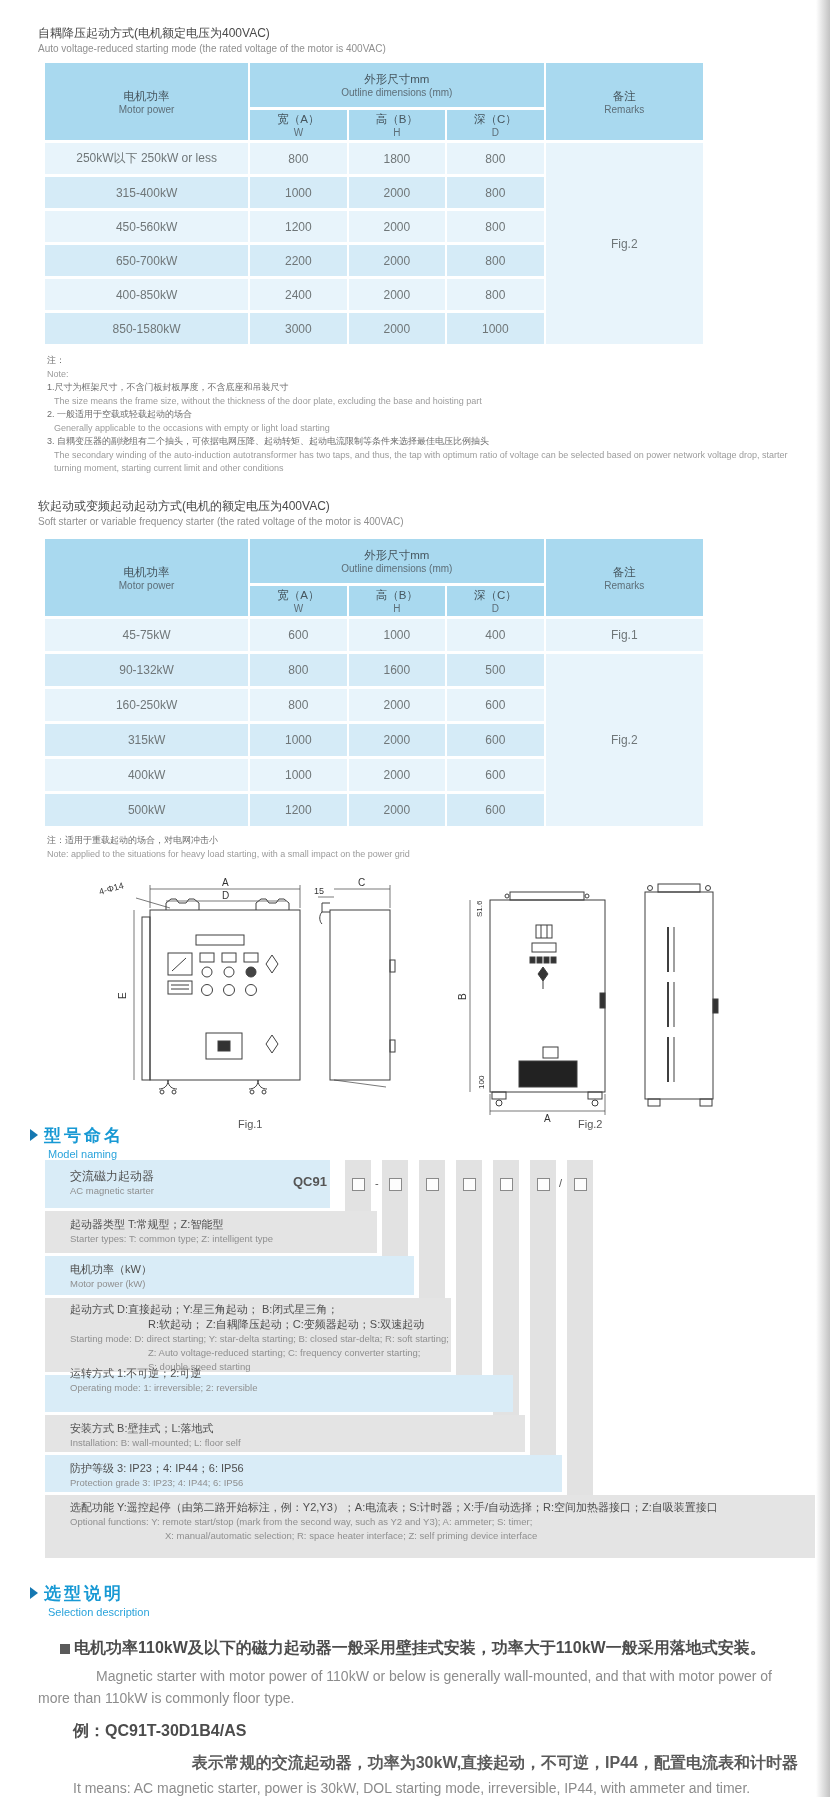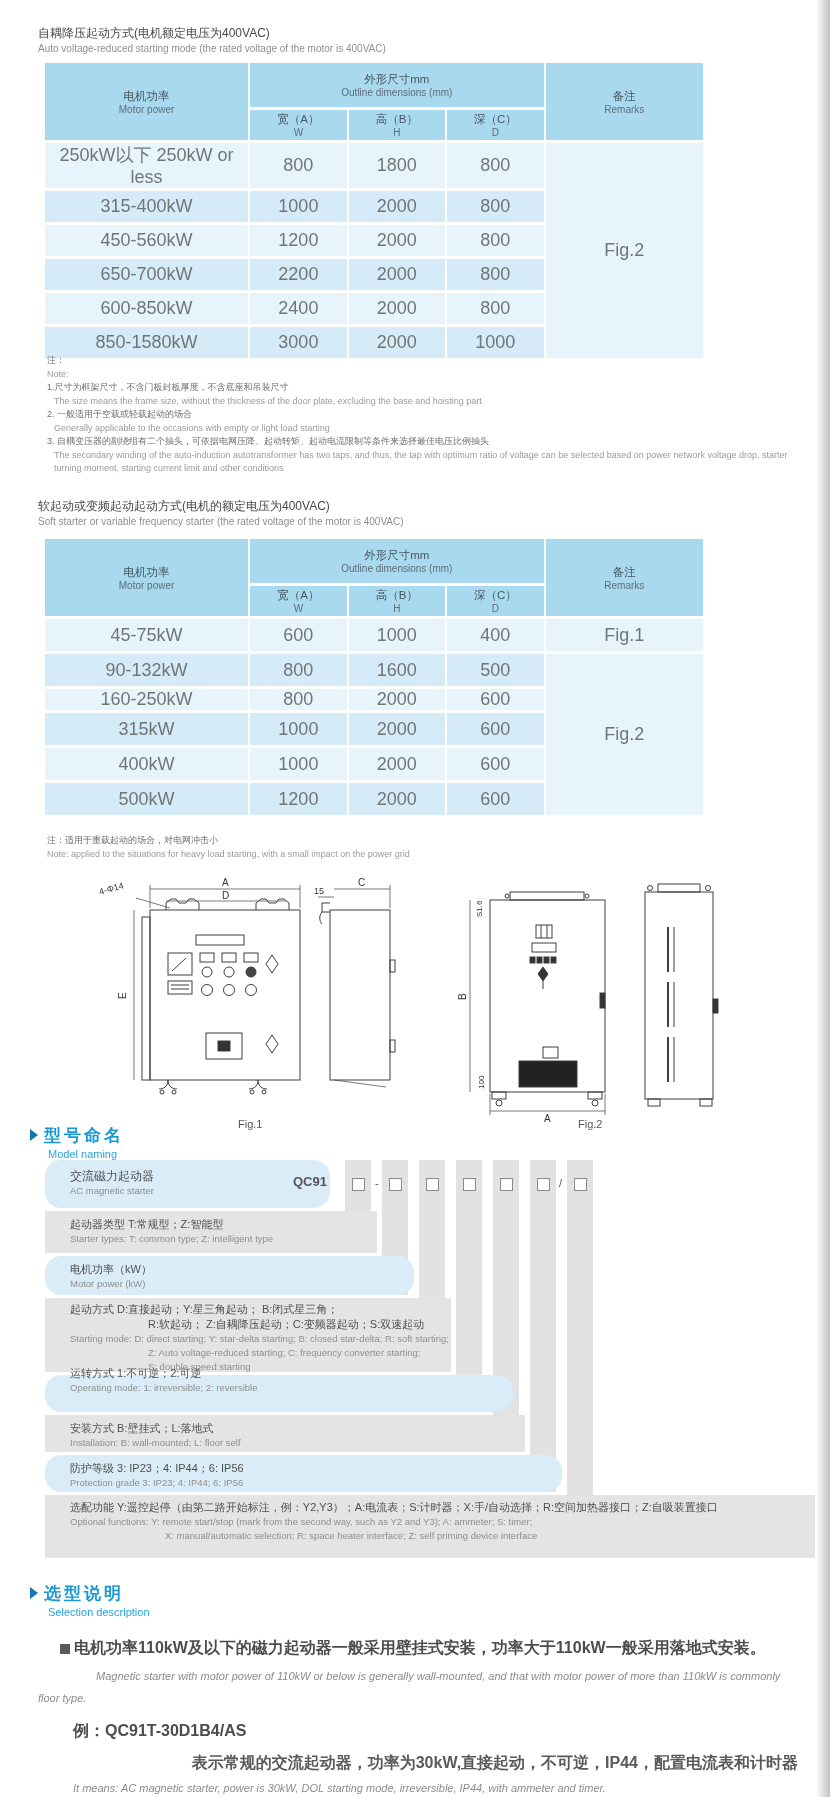--- a/index.html
+++ b/index.html
@@ -9,58 +9,58 @@
   #edge-shade{position:absolute;right:0;top:0;width:14px;height:100%;
     background:linear-gradient(to right,rgba(160,160,160,0),rgba(120,120,120,0.45));}
 
   .sec-title-zh{position:absolute;font-size:12px;color:#4a4a4a;white-space:nowrap;}
   .sec-title-en{position:absolute;font-size:10px;color:#8f8f8f;white-space:nowrap;}
 
   table.dim-table{border-collapse:separate;border-spacing:2px 3px;table-layout:fixed;position:absolute;}
   table.dim-table th{background:#a9d9ef;font-weight:normal;padding:0;}
   table.dim-table .zh-h{font-size:11.5px;color:#46565f;}
   table.dim-table .en-h{font-size:10px;color:#5d6e78;}
-  table.dim-table td{text-align:center;font-size:18px;color:#6f7678;padding:0;}
+  table.dim-table td{text-align:center;font-size:12px;color:#6f7678;padding:0;}
   table.dim-table th{}
   tr.row-a td{background:#e8f4fb;}
   tr.row-b td{background:#d5ebf7;}
   td.remark-cell{background:#e8f4fb !important;font-size:11.5px;color:#6f7678;}
 
   .notes{position:absolute;font-size:9px;line-height:13.5px;}
   .note-zh{color:#6e6e6e;white-space:nowrap;}
   .note-en{color:#9b9b9b;padding-left:7px;max-width:745px;}
 
   
   .blue-h{position:absolute;white-space:nowrap;}
   .blue-h .arrow{display:inline-block;width:0;height:0;border-left:8px solid #1577b1;
      border-top:6px solid transparent;border-bottom:6px solid transparent;margin-right:6px;}
   .blue-h .t{font-size:17px;color:#1899d4;letter-spacing:3px;font-weight:bold;}
   .blue-h-en{position:absolute;font-size:11px;color:#2aa3db;white-space:nowrap;}
 
   
   #naming{position:absolute;left:45px;top:1160px;width:770px;height:400px;}
   .stripe{position:absolute;top:0;width:26px;background:#e2e2e2;z-index:0;}
   .nrow{position:absolute;left:0;z-index:1;padding:6px 0 0 25px;box-sizing:border-box;white-space:nowrap;}
-  .nrow.blue{background:#d9ecf7;border-radius:16px;}
+  .nrow.blue{background:#d9ecf7;}
   .nrow.gray{background:#e4e4e4;}
   .n-zh{font-size:11px;color:#4f4f4f;line-height:15px;}
   .n-en{font-size:9.5px;color:#8f8f8f;line-height:14px;}
   .ind{padding-left:78px;}
   .ind2{padding-left:95px;}
   .code-base{position:absolute;left:248px;top:14px;font-size:13px;color:#555;z-index:2;font-weight:bold;}
   .code-box{position:absolute;top:18px;width:11px;height:11px;border:1px solid #8a8a8a;background:#fdfdfd;z-index:2;}
   .code-prefix{position:absolute;top:17px;font-size:11px;color:#555;z-index:2;}
 
   #figband{position:absolute;left:0;top:875px;}
   .fig-label{position:absolute;font-size:11px;color:#555;}
   svg text{font-family:"Liberation Sans",sans-serif;}
 
   #selection-body{position:absolute;left:38px;top:1638px;width:760px;}
   .sel-zh{font-size:16px;color:#4c4c4c;font-weight:bold;}
-  .sel-en{font-size:11px;color:#8c8c8c;line-height:22px;font-style:italic;}
+  .sel-en{font-size:14px;color:#8c8c8c;line-height:22px;}
   .bullet-sq{display:inline-block;width:10px;height:10px;background:#5a5a5a;margin-right:4px;vertical-align:-1px;}
 </style>
 </head>
 <body>
 
 <div id="page">
   <div id="edge-shade"></div>
 
   <div class="sec-title-zh" style="left:38px;top:25px;">自耦降压起动方式(电机额定电压为400VAC)</div>
   <div class="sec-title-en" style="left:38px;top:43px;">Auto voltage-reduced starting mode (the rated voltage of the motor is 400VAC)</div>
@@ -121,21 +121,21 @@
       <td>2000</td>
           <td>800</td>
     </tr>
     <tr class="row-b" style="height:31px;">
       <td>650-700kW</td>
           <td>2200</td>
       <td>2000</td>
           <td>800</td>
     </tr>
     <tr class="row-a" style="height:31px;">
-      <td>600-850kW</td>
+      <td>400-850kW</td>
           <td>2400</td>
       <td>2000</td>
           <td>800</td>
     </tr>
     <tr class="row-b" style="height:31px;">
       <td>850-1580kW</td>
           <td>3000</td>
       <td>2000</td>
           <td>1000</td>
     </tr>
@@ -200,21 +200,21 @@
           <td>400</td>
       <td class="remark-cell">Fig.1</td>
     </tr>
     <tr class="row-b" style="height:32px;">
       <td>90-132kW</td>
           <td>800</td>
       <td>1600</td>
           <td>500</td>
       <td class="remark-cell" rowspan="5">Fig.2</td>
     </tr>
-    <tr class="row-a" style="height:20px;">
+    <tr class="row-a" style="height:32px;">
       <td>160-250kW</td>
           <td>800</td>
       <td>2000</td>
           <td>600</td>
     </tr>
     <tr class="row-b" style="height:32px;">
       <td>315kW</td>
           <td>1000</td>
       <td>2000</td>
           <td>600</td>

